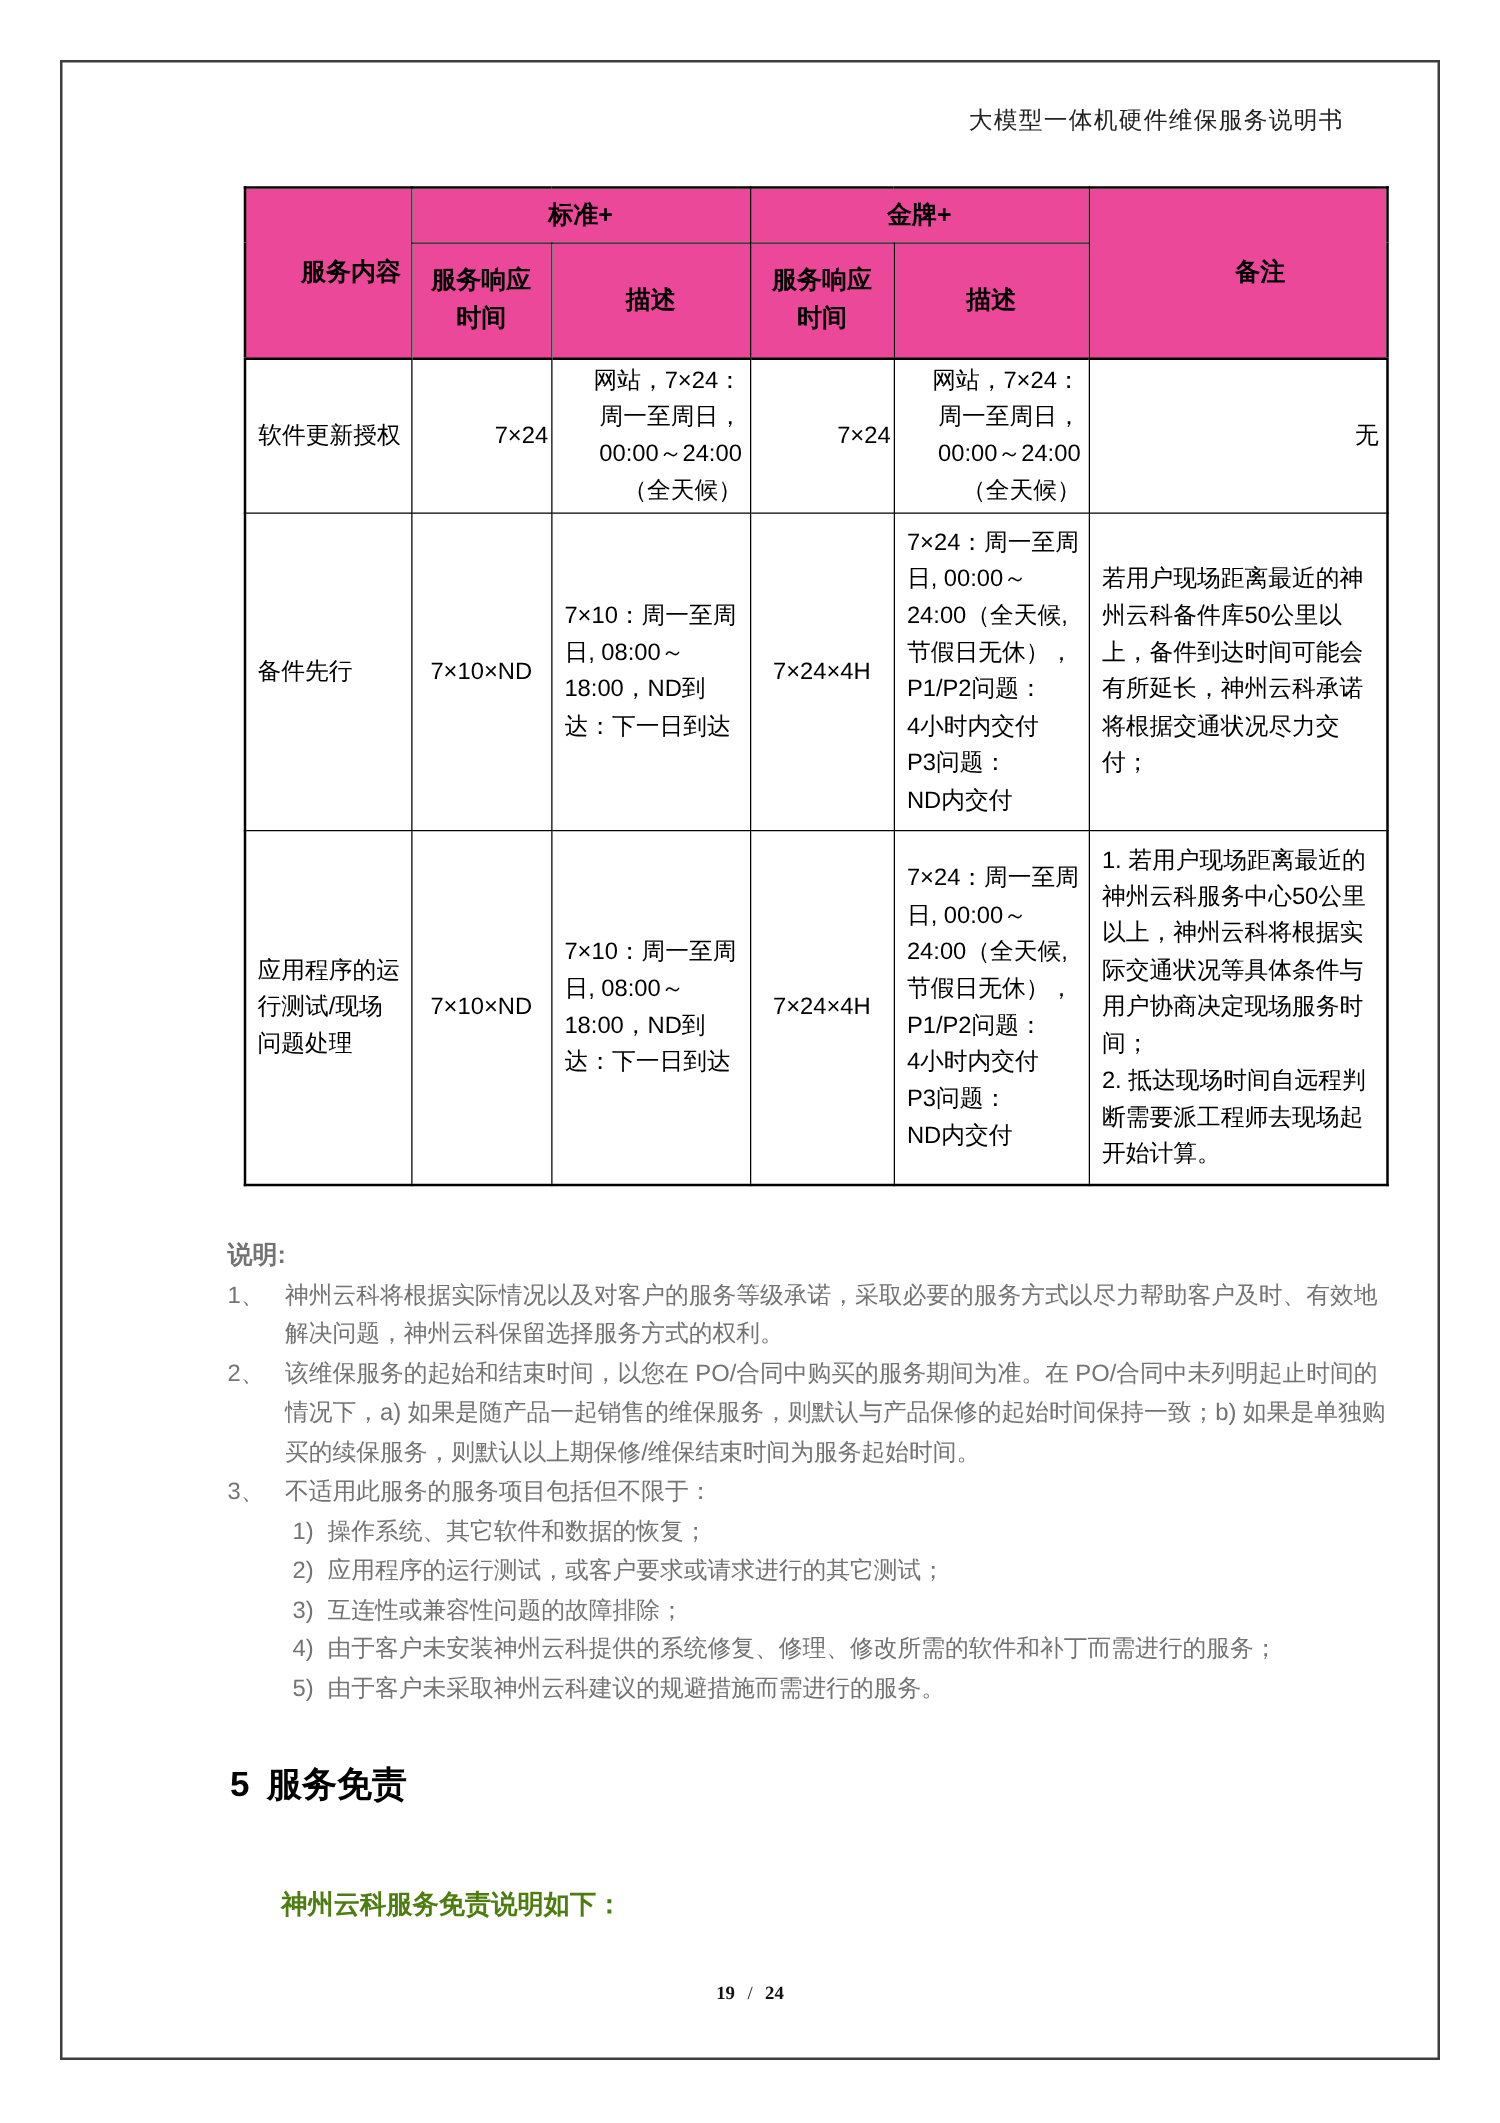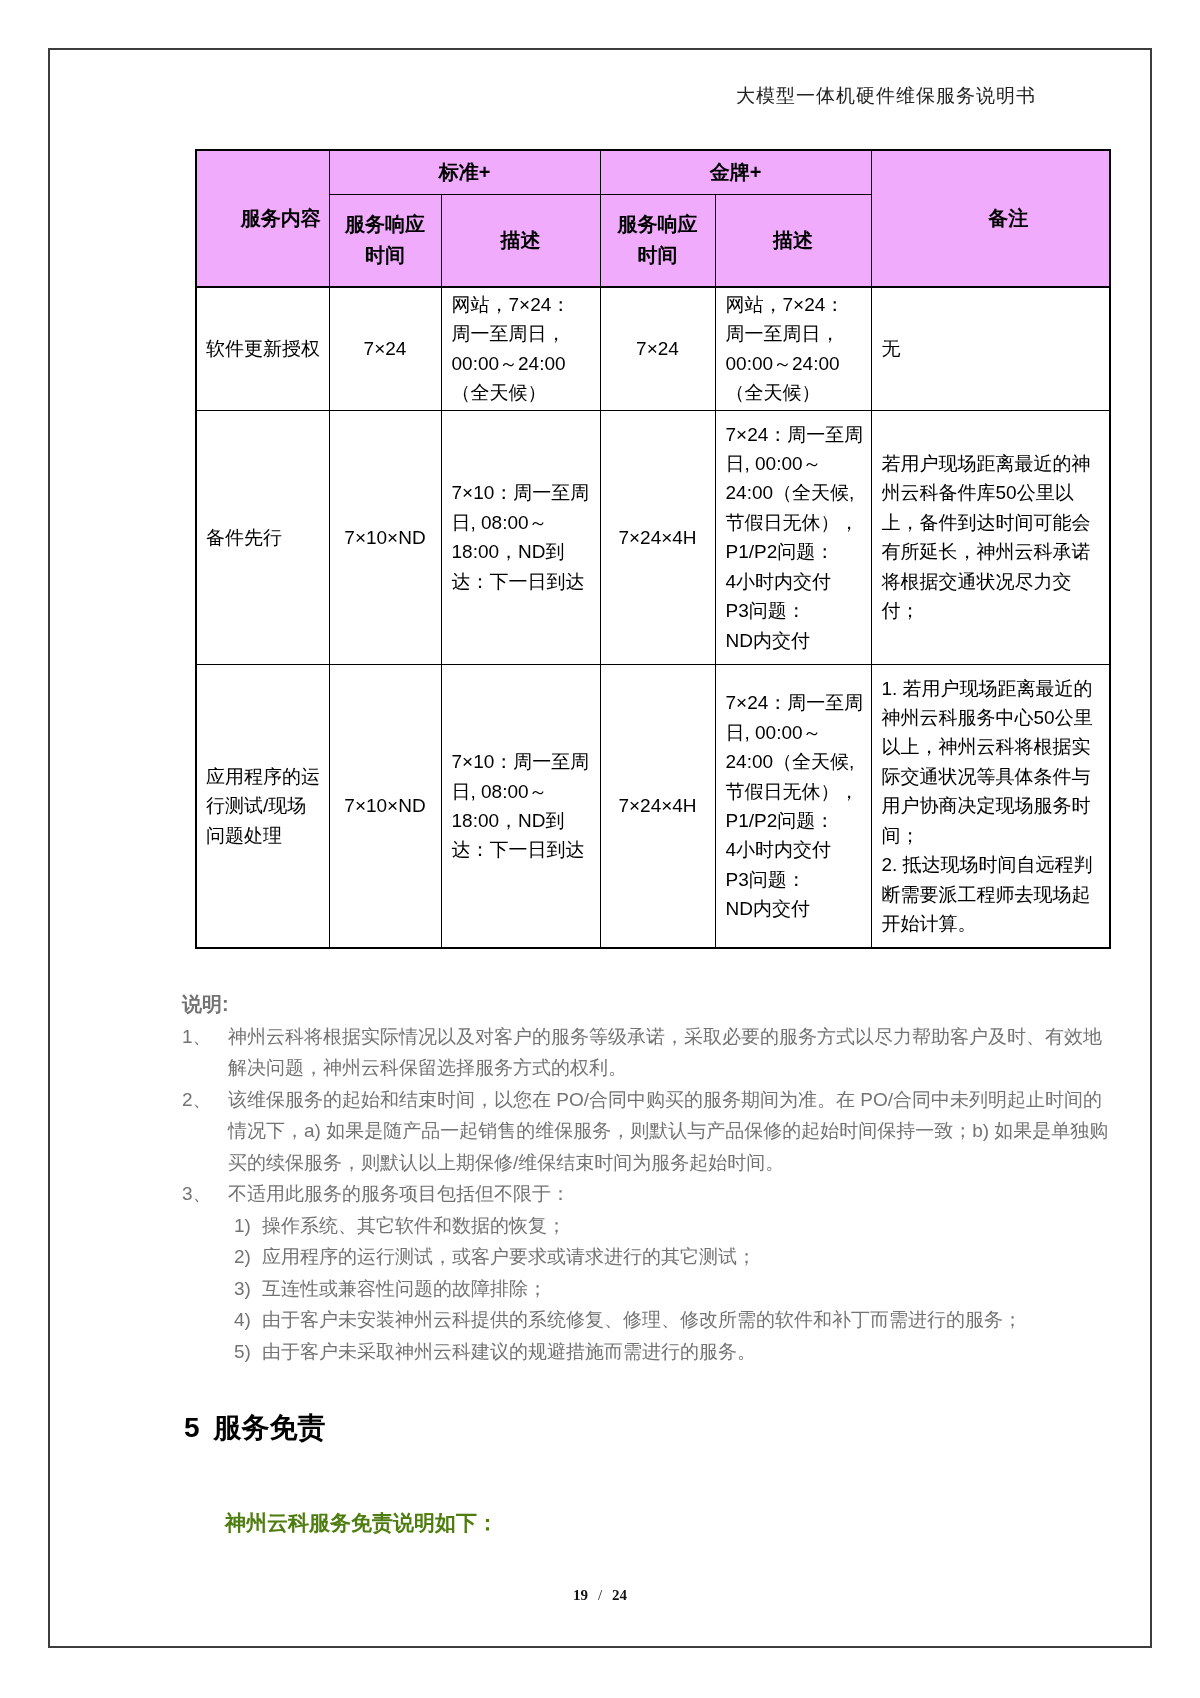--- a/index.html
+++ b/index.html
@@ -10,21 +10,21 @@
     position: relative;
   }
   .page-frame {
     position: absolute;
     left: 48px; top: 48px;
     width: 1104px; height: 1600px;
     border: 2px solid #3d3d3d;
     background: #ffffff;
   }
   .doc-title {
-    margin: 33px 114px 0 0;
+    margin: 33px 75px 0 0;
     text-align: right;
     font-family: "Liberation Serif", "DejaVu Serif", serif;
     font-size: 19px;
     color: #222222;
     letter-spacing: 1px;
   }
   table.service-table {
     border-collapse: collapse;
     table-layout: fixed;
     width: 914px;
@@ -33,35 +33,35 @@
     font-size: 19px;
     color: #000000;
   }
   table.service-table th, table.service-table td {
     border: 1px solid #000000;
     vertical-align: middle;
     line-height: 1.55;
     overflow: hidden;
   }
   table.service-table thead th {
-    background: #f0abfc;
+    background: #ec4899;
     font-weight: bold;
     font-size: 20px;
     text-align: center;
     padding: 2px 4px;
   }
   table.service-table thead tr.h1 th { height: 44px; }
   table.service-table thead tr.h2 th { height: 93px; border-bottom: 2px solid #000000; }
   table.service-table thead th.resp-h { padding: 2px 15px; }
   table.service-table thead th.span-bottom { border-bottom: 2px solid #000000; padding-left: 40px; }
   td.c-svc  { text-align: left; padding: 2px 8px 2px 9px; margin-left: 34px; }
   td.c-resp { text-align: center; padding: 2px 2px; }
   td.c-desc { text-align: left; padding: 2px 6px 2px 10px; white-space: pre-line; }
   td.c-rem  { text-align: left; padding: 4px 6px 4px 10px; white-space: pre-line; line-height: 1.58; }
-  tr.r0 td { height: 109px; }
+  tr.r0 td { height: 109px; text-align: right; }
   tr.r1 td { height: 254px; }
   tr.r2 td { height: 284px; }
   .notes {
     margin: 40px 40px 0 132px;
     font-size: 19px;
     line-height: 31.5px;
     color: #737373;
   }
   .notes-title { font-weight: bold; font-size: 20px; }
   .note-item { display: flex; }

